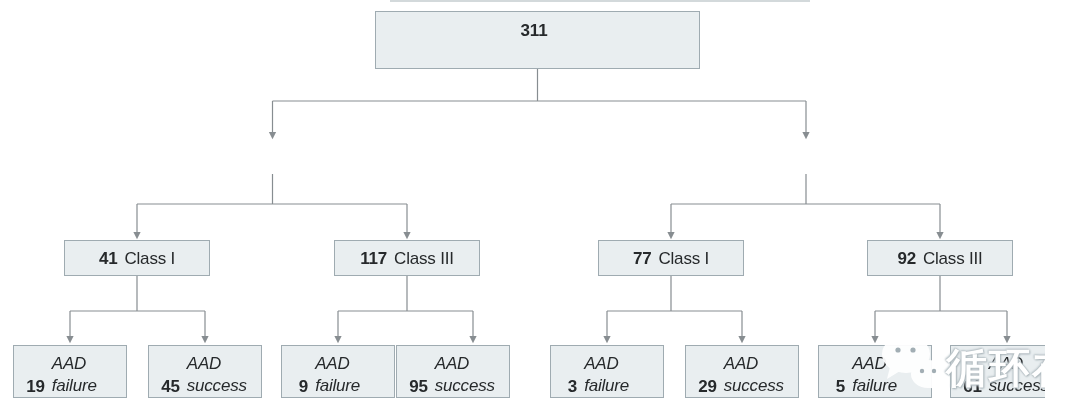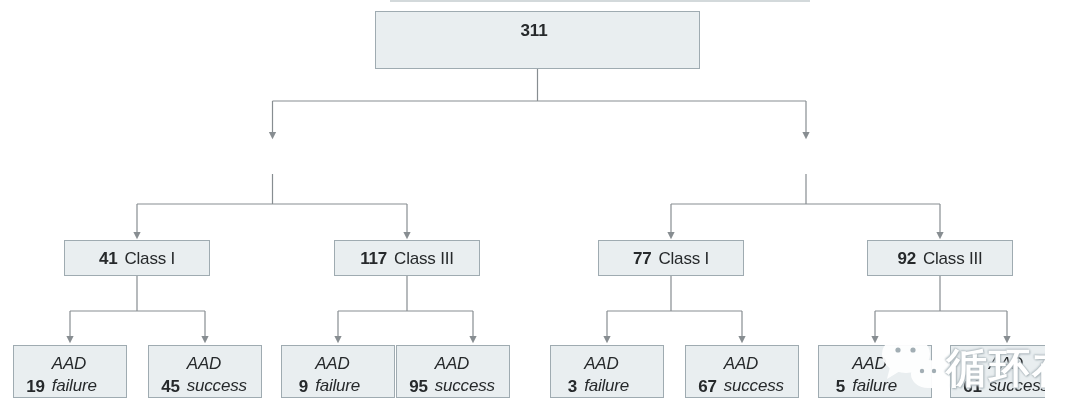--- a/index.html
+++ b/index.html
@@ -133,21 +133,21 @@
   </div>
   <div class="node small" style="left:396px;top:345px;width:114px;height:53px">
     <span class="num">95</span>
     <span class="lbl">AAD success</span>
   </div>
   <div class="node small" style="left:550px;top:345px;width:114px;height:53px">
     <span class="num">3</span>
     <span class="lbl">AAD failure</span>
   </div>
   <div class="node small" style="left:685px;top:345px;width:114px;height:53px">
-    <span class="num">67</span>
+    <span class="num">29</span>
     <span class="lbl">AAD success</span>
   </div>
   <div class="node small" style="left:818px;top:345px;width:114px;height:53px">
     <span class="num">5</span>
     <span class="lbl">AAD failure</span>
   </div>
   <div class="node small" style="left:950px;top:345px;width:114px;height:53px">
     <span class="num">61</span>
     <span class="lbl">AAD success</span>
   </div>

